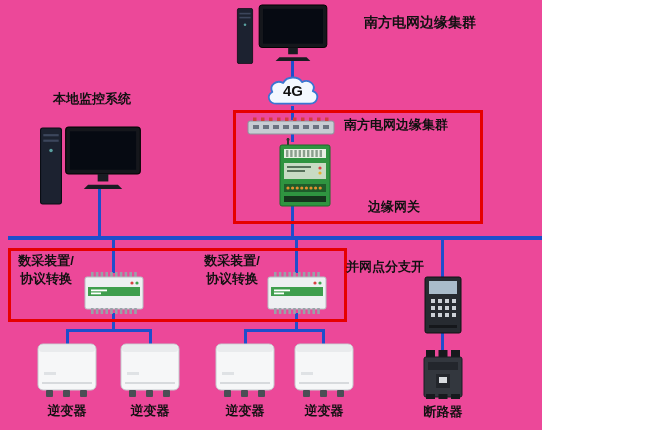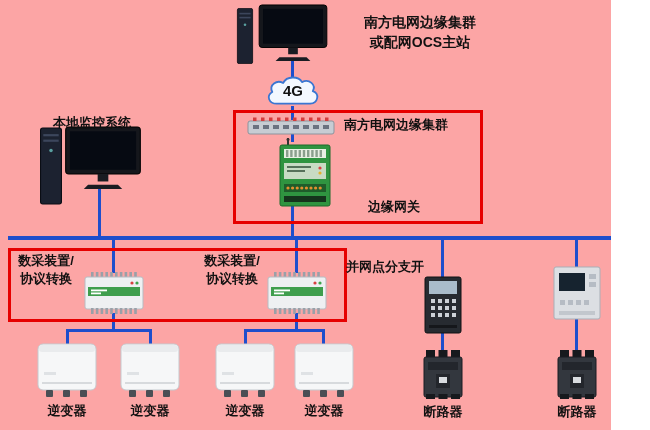--- a/index.html
+++ b/index.html
@@ -1,18 +1,18 @@
 <!DOCTYPE html>
 <html><head>
 <meta charset="utf-8">
 <style>
   *{margin:0;padding:0;box-sizing:border-box}
   html,body{background:#fff}
   body{font-family:"Liberation Sans",sans-serif;color:#111}
-  .stage{position:relative;width:611px;height:430px;background:#fca5a5;overflow:hidden}
+  .stage{position:relative;width:542px;height:430px;background:#ec4899;overflow:hidden}
   .line{position:absolute;background:#1e4ecc;z-index:2}
   .redbox{position:absolute;border:3px solid #e60000;z-index:5;pointer-events:none}
   .dev{position:absolute;z-index:4}
   .dev svg{display:block;width:100%;height:100%}
   .lbl{position:absolute;z-index:6;font-weight:bold;color:#111;font-size:13px;line-height:18px;white-space:nowrap}
   .center{text-align:center}
 </style>
 </head>
 <body>
 
@@ -57,21 +57,20 @@
   <div class="dev" style="left:258px;top:4px;width:70px;height:58px">
     <svg viewBox="0 0 72 60">
         <rect x="1" y="1" width="70" height="44" rx="3" fill="#15171c" stroke="#000"></rect>
         <rect x="5" y="5" width="62" height="36" fill="#060a12"></rect>
         <rect x="31" y="45" width="10" height="7" fill="#191c22"></rect>
         <path d="M22 55 h28 l4 4 h-36 z" fill="#191c22"></path>
       </svg>
   </div>
   <div class="lbl center" style="left:358px;top:12px;width:124px;font-size:14px;line-height:20px">
     <div>南方电网边缘集群</div>
-    <div>或配网OCS主站</div>
   </div>
 
   <div class="dev" style="left:264px;top:74px;width:58px;height:36px;z-index:3">
     <svg viewBox="0 0 64 40">
         <path d="M14 33 C5 33 2 24 9 20 C5 12 14 6 21 10 C25 2 38 2 42 9 C50 5 58 12 54 19 C62 22 60 32 51 33 Z" fill="#f3f8ff" stroke="#3a76d2" stroke-width="2" stroke-linejoin="round"></path>
       </svg>
   </div>
   <div class="lbl center" style="left:264px;top:82px;width:58px;font-size:15px">4G</div>
 
   <div class="dev" style="left:247px;top:116px;width:88px;height:20px">
@@ -134,21 +133,21 @@
           <circle cx="28.4" cy="50" r="1.6"></circle>
           <circle cx="33" cy="50" r="1.6"></circle>
           <circle cx="37.6" cy="50" r="1.6"></circle>
           <circle cx="42.2" cy="50" r="1.6"></circle>
         </g>
       <rect x="6" y="58" width="42" height="6" fill="#15341c"></rect>
     </svg>
   </div>
   <div class="lbl" style="left:368px;top:198px">边缘网关</div>
 
-  <div class="lbl" style="left:53px;top:114px">本地监控系统</div>
+  <div class="lbl" style="left:53px;top:90px">本地监控系统</div>
   <div class="dev" style="left:40px;top:124px;width:22px;height:84px">
     <svg viewBox="0 0 20 70">
         <rect x="0.5" y="0.5" width="19" height="69" rx="2" fill="#1c2230" stroke="#0a0d14"></rect>
         <rect x="3" y="6" width="14" height="2" fill="#3c465c"></rect>
         <rect x="3" y="11" width="14" height="2" fill="#3c465c"></rect>
         <circle cx="10" cy="21" r="1.6" fill="#5aa0a0"></circle>
       </svg>
   </div>
   <div class="dev" style="left:64px;top:126px;width:78px;height:64px">
     <svg viewBox="0 0 72 60">

